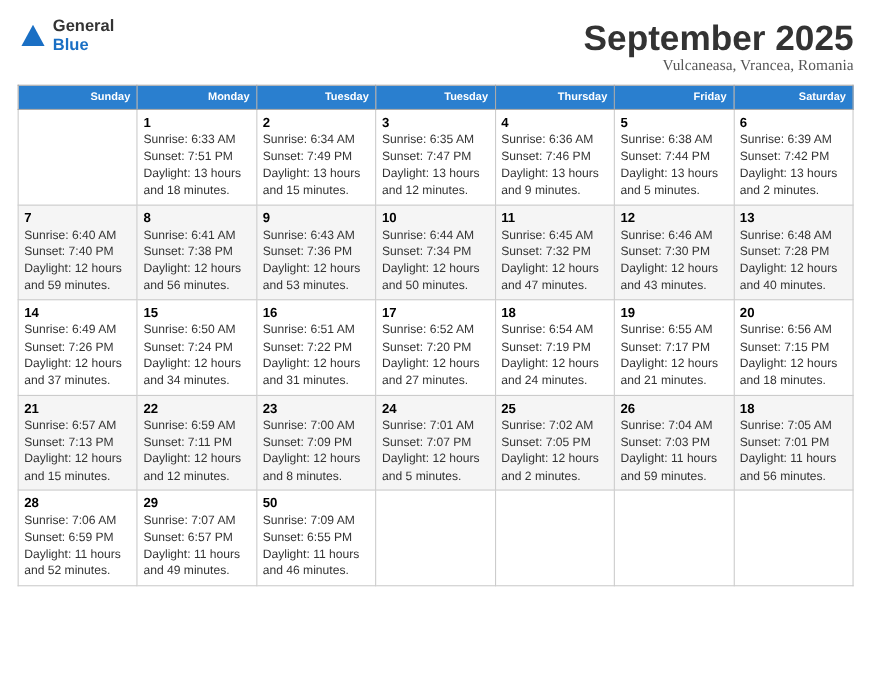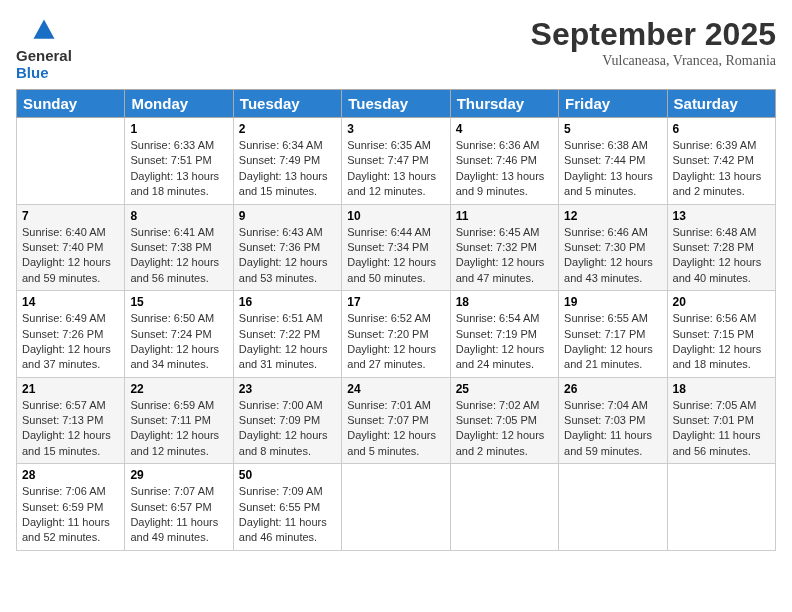--- a/index.html
+++ b/index.html
@@ -13,21 +13,20 @@
     .header {
       display: flex;
       justify-content: space-between;
       align-items: flex-start;
       margin-bottom: 8px;
     }
     .logo {
       display: flex;
       align-items: center;
       gap: 4px;
-      flex-direction: column;
     }
     .logo-text {
       display: flex;
       flex-direction: column;
       font-size: 15px;
       font-weight: bold;
       line-height: 1.1;
     }
     .logo-general { color: #333; }
     .logo-blue { color: #1a6fc4; }
@@ -49,23 +48,23 @@
       font-family: Liberation Serif, serif;
     }
     .calendar {
       width: 100%;
       border-collapse: collapse;
       font-size: 11px;
     }
     .calendar th {
       background: #2a7fcf;
       color: #fff;
-      text-align: left;
+      text-align: right;
       padding: 5px 6px;
-      font-size: 15px;
+      font-size: 10px;
       font-weight: bold;
       border: 1px solid #aaa;
     }
     .calendar td {
       border: 1px solid #ccc;
       vertical-align: top;
       padding: 4px 5px;
       width: calc(100% / 7);
       min-height: 80px;
       background: #fff;

